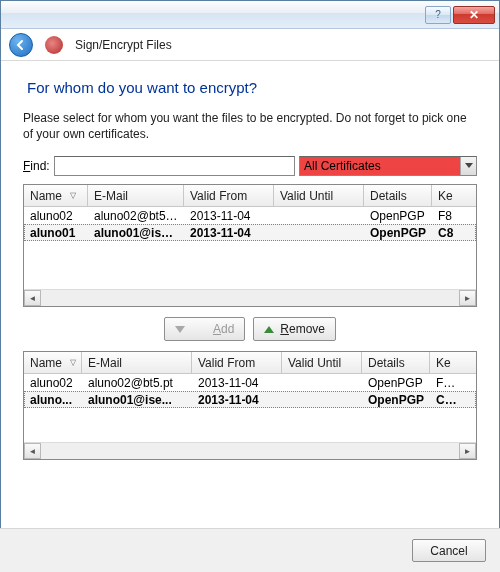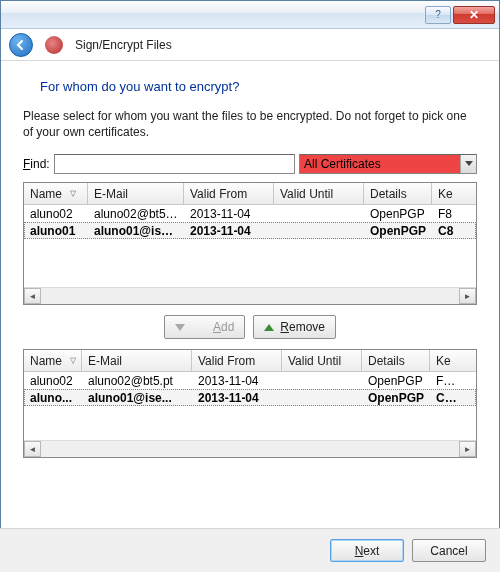--- a/index.html
+++ b/index.html
@@ -67,22 +67,22 @@
     border-radius: 50%;
     background: radial-gradient(circle at 40% 40%, #e98483, #b22b2a);
   }
   .navtitle { color: #222; }
   
   .content {
     padding: 14px 22px 10px 22px;
   }
   .heading {
     color: #003399;
-    font-size: 13px;
-    margin: 4px 0 14px 17px;
+    font-size: 15px;
+    margin: 4px 0 14px 4px;
   }
   .desc {
     color: #222;
     margin-bottom: 14px;
     line-height: 1.35;
   }
   .findrow {
     display: flex;
     align-items: center;
     gap: 4px;
@@ -367,19 +367,16 @@
     <div class="hscroll">
       <div class="sbtn">◄</div>
       <div class="track"></div>
       <div class="sbtn">►</div>
     </div>
   </div>
 
 </div>
 
 <div class="footer">
-  <div class="btn default">
-    <span><span class="ul">N</span><span>ext</span></span>
-  </div>
   <div class="btn">
     <span>Cancel</span>
   </div>
 </div>
 
 </body></html>

